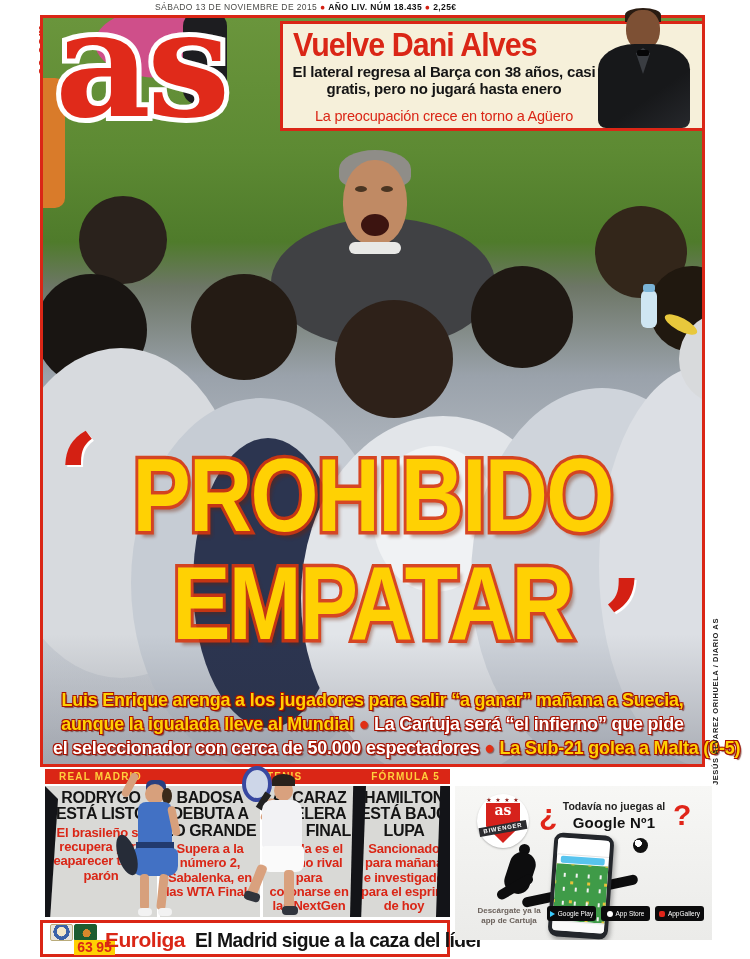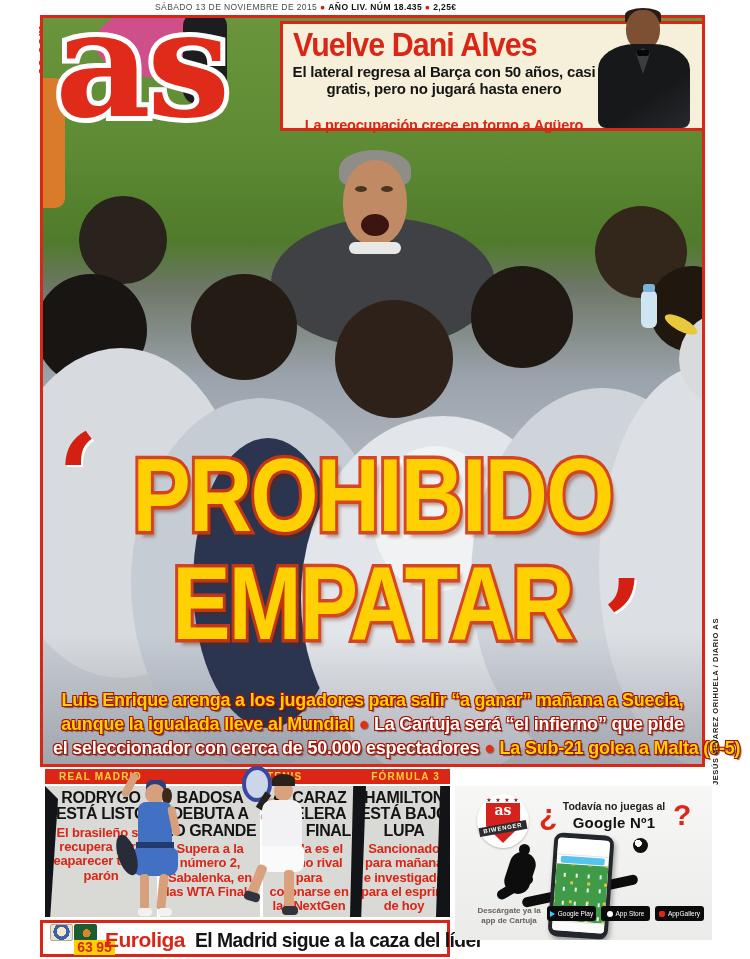--- a/index.html
+++ b/index.html
@@ -23,21 +23,21 @@
   .ascom{left:34px;top:24px;writing-mode:vertical-rl;transform:rotate(180deg);font-size:13px;font-weight:bold;color:#d42013;letter-spacing:1px;}
   
   .aslogo{left:12px;top:-16px;width:230px;height:135px;}
   .aslogo .txt{position:absolute;left:0;top:0;font-family:"DejaVu Serif",serif;font-weight:bold;font-size:148px;line-height:.85;letter-spacing:-4px;}
   .aslogo .back{color:#fff;-webkit-text-stroke:10px #fff;text-shadow:0 0 2px #fff;}
   .aslogo .front{color:#e02a1a;}
   
   .alves-box{right:-3px;top:3px;width:425px;height:110px;background:#f6f0da;border:3px solid #da2616;box-sizing:border-box;}
   .alves-title{position:absolute;left:10px;top:2px;width:300px;font-size:33px;font-weight:bold;color:#da2616;letter-spacing:-1px;transform:scaleX(.92);transform-origin:left;white-space:nowrap;}
   .alves-sub{position:absolute;left:6px;top:40px;width:310px;font-size:15px;font-weight:bold;color:#151515;line-height:1.12;text-align:center;letter-spacing:-.2px;}
-  .alves-kicker{position:absolute;left:6px;top:93px;width:310px;font-size:14.5px;font-weight:bold;color:#da2616;text-align:center;letter-spacing:-.2px;}
+  .alves-kicker{position:absolute;left:6px;top:84px;width:310px;font-size:14.5px;font-weight:normal;color:#da2616;text-align:center;letter-spacing:-.2px;}
   .alves-photo{position:absolute;right:6px;top:-14px;width:100px;height:118px;overflow:visible;}
   .alves-head{position:absolute;left:30px;top:0;width:34px;height:40px;border-radius:45% 45% 48% 48%;background:#7d5034;}
   .alves-hair{position:absolute;left:29px;top:-2px;width:36px;height:14px;border-radius:50% 50% 0 0;background:#2a1c12;}
   .alves-suit{position:absolute;left:2px;top:34px;width:92px;height:84px;border-radius:40% 40% 8px 8px/30% 30% 8px 8px;background:linear-gradient(145deg,#17181a 60%,#26282c);}
   .alves-shirt{position:absolute;left:40px;top:38px;width:14px;height:26px;background:#3a3d42;clip-path:polygon(50% 0,100% 20%,50% 100%,0 20%);}
   .alves-bow{position:absolute;left:41px;top:40px;width:12px;height:6px;background:#060607;border-radius:2px;}
   
   .headline{left:0;right:0;top:428px;text-align:center;}
   .hl-line{position:relative;height:108px;}
   .hl-txt{position:absolute;left:0;right:0;top:0;font-size:104px;font-weight:bold;letter-spacing:-2px;line-height:.96;transform:scaleX(.84);}
@@ -155,21 +155,21 @@
     <div class="photo-bottom-shade"></div>
   </div>
 
   <div class="abs aslogo">
     <div class="txt back">as</div>
     <div class="txt front">as</div>
   </div>
 
   <div class="abs alves-box">
     <div class="alves-title">Vuelve Dani Alves</div>
-    <div class="alves-sub">El lateral regresa al Barça con 50 años, casi gratis, pero no jugará hasta enero</div>
+    <div class="alves-sub">El lateral regresa al Barça con 38 años, casi gratis, pero no jugará hasta enero</div>
     <div class="alves-kicker">La preocupación crece en torno a Agüero</div>
     <div class="alves-photo">
       <div class="alves-hair"></div>
       <div class="alves-head"></div>
       <div class="alves-suit"></div>
       <div class="alves-shirt"></div>
       <div class="alves-bow"></div>
     </div>
   </div>
 
@@ -201,21 +201,21 @@
       <span class="dk-y">La Sub-21 golea a Malta (0-5)</span>
     </div>
   </div>
 </div>
 
 <div class="abs credit">JESÚS ÁLVAREZ ORIHUELA / DIARIO AS</div>
 
 <div class="abs label-bar">
   <span class="lb-1">REAL MADRID</span>
   <span class="lb-2">TENIS</span>
-  <span class="lb-3">FÓRMULA 3</span>
+  <span class="lb-3">FÓRMULA 5</span>
 </div>
 
 <div class="abs wedge w-1"></div>
 <div class="abs wedge w-2"></div>
 <div class="abs wedge w-3"></div>
 
 <div class="abs brief-box bb-1">
   <div class="brief-title">RODRYGO ESTÁ LISTO</div>
   <div class="brief-body">El brasileño se recupera para reaparecer tras el parón</div>
 </div>

